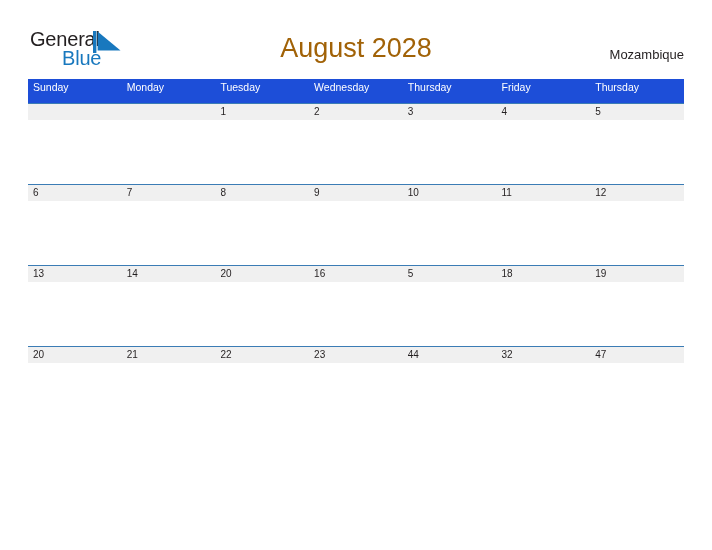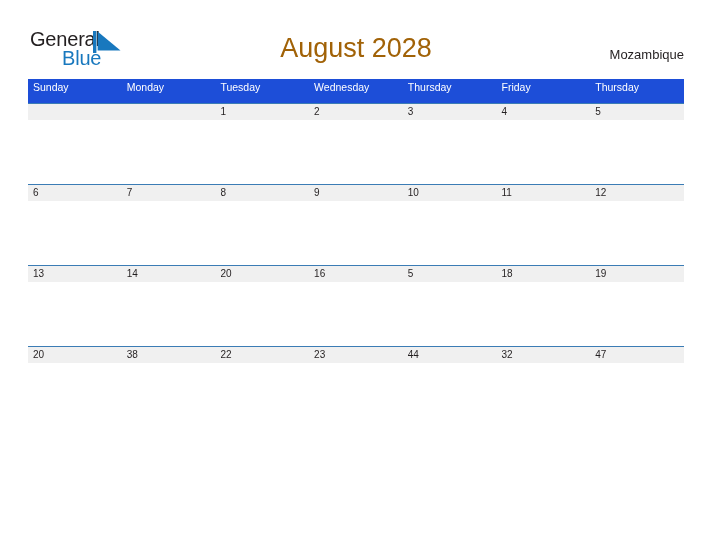--- a/index.html
+++ b/index.html
@@ -246,21 +246,21 @@
         <div class="body-cell"></div>
         <div class="body-cell"></div>
         <div class="body-cell"></div>
         <div class="body-cell"></div>
       </div>
     </div>
 
     <div class="week">
       <div class="week-dates">
         <div class="date-cell">20</div>
-        <div class="date-cell">38</div>
+        <div class="date-cell">21</div>
         <div class="date-cell">22</div>
         <div class="date-cell">23</div>
         <div class="date-cell">44</div>
         <div class="date-cell">32</div>
         <div class="date-cell">47</div>
       </div>
       <div class="week-body">
         <div class="body-cell"></div>
         <div class="body-cell"></div>
         <div class="body-cell"></div>

